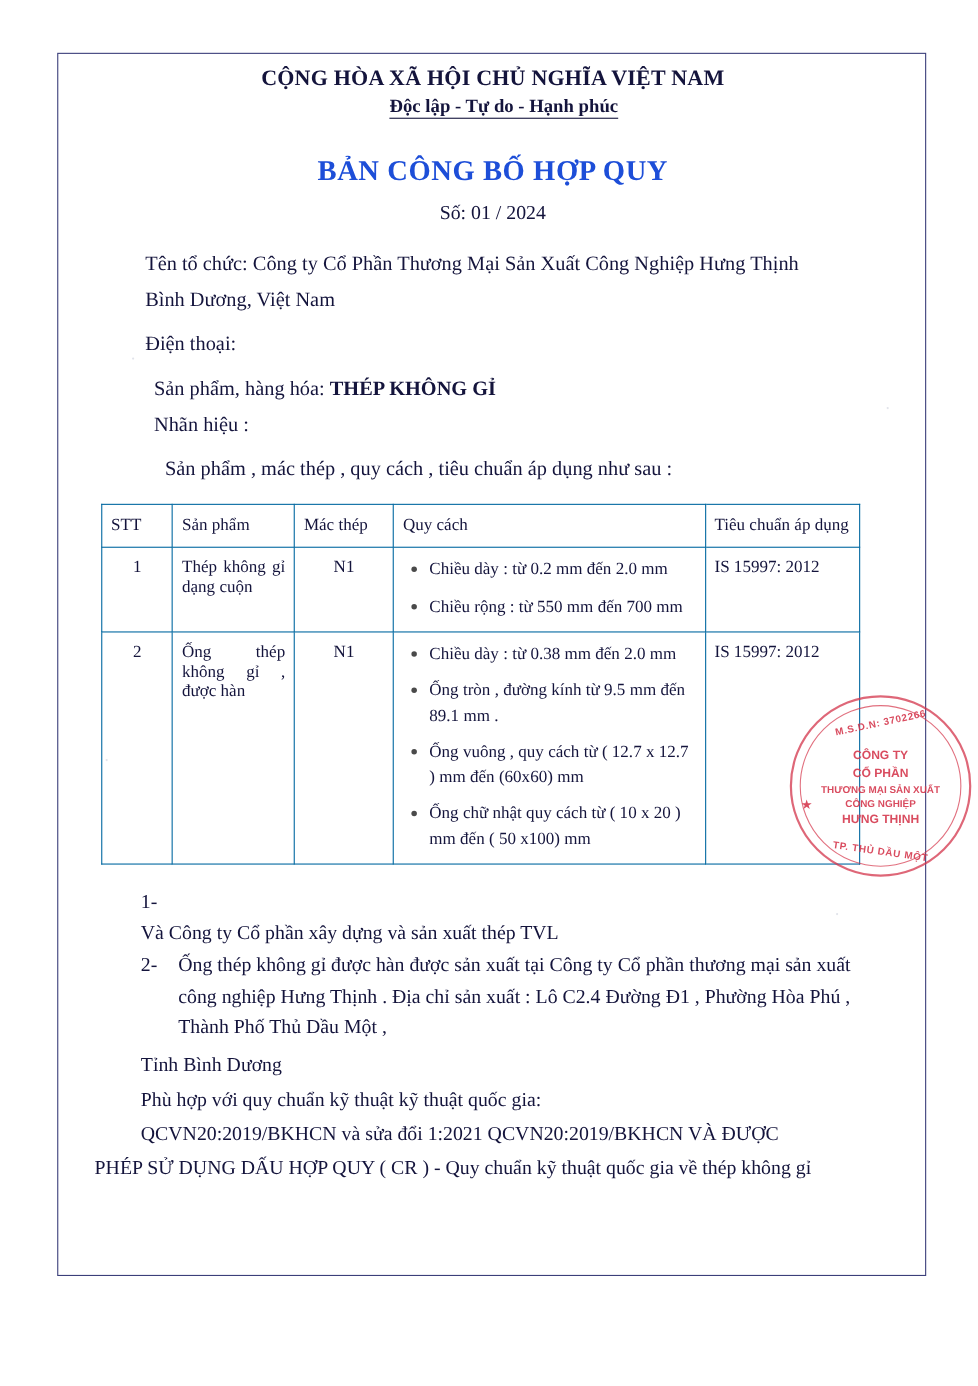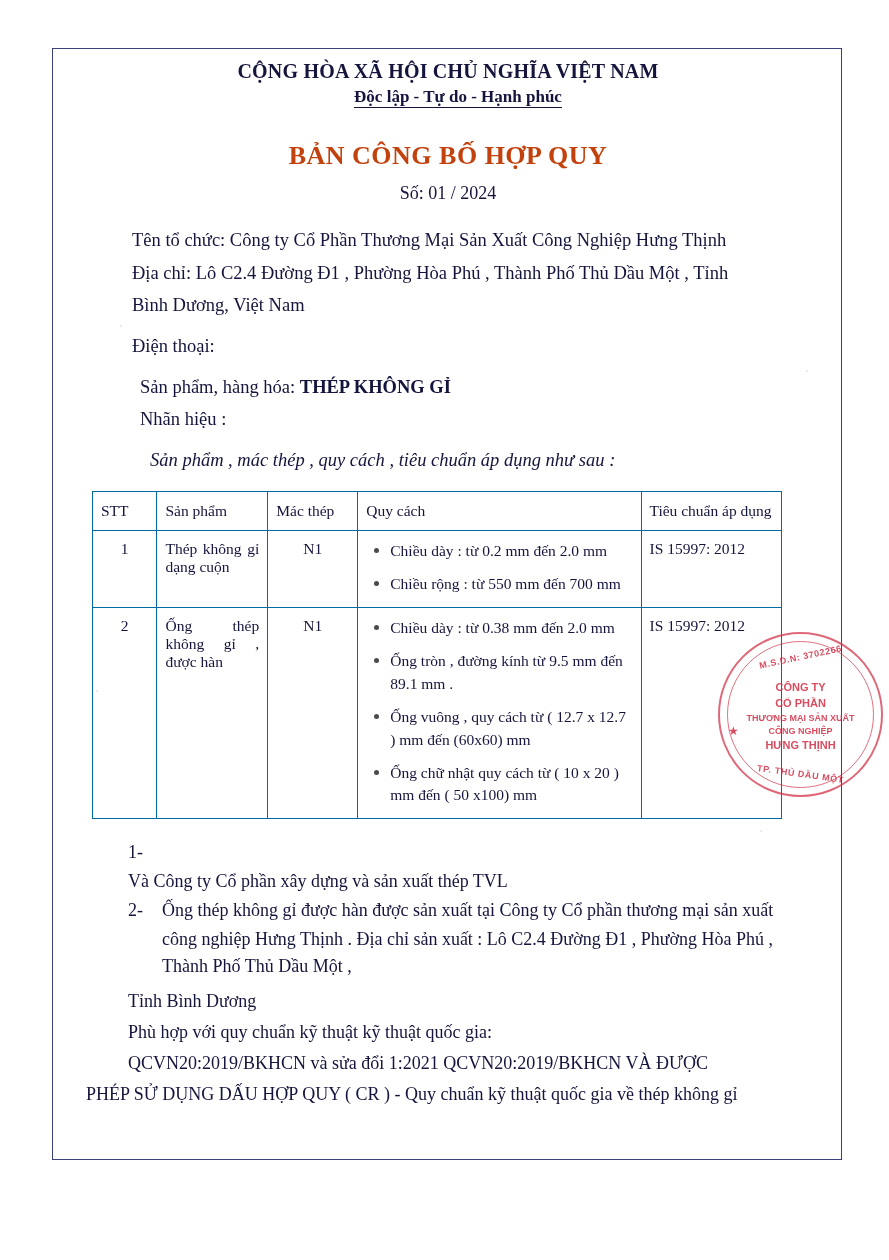--- a/index.html
+++ b/index.html
@@ -54,39 +54,39 @@
   }
   .national-sub span.ul {
     border-bottom: 1.2px solid #14143c;
     padding-bottom: 1px;
     margin-left: 20px;
   }
   .doc-title {
     font-size: 26px;
     font-weight: bold;
     margin-top: 34px;
-    color: #c2410c;
+    color: #1d4ed8;
     letter-spacing: 0.5px;
   }
   .doc-number {
     font-size: 18px;
     margin-top: 12px;
     color: #14143c;
   }
 
   .body-block {
     margin-top: 22px;
     font-size: 18.5px;
     line-height: 1.55;
     color: #14143c;
   }
   .body-block p { margin: 0 0 4px 0; }
   .indent-1 { padding-left: 46px; }
   .indent-2 { padding-left: 54px; }
-  .indent-3 { padding-left: 64px; font-style: italic; }
+  .indent-3 { padding-left: 64px; }
   .bold { font-weight: bold; }
 
   table.spec {
     border-collapse: collapse;
     width: 690px;
     margin: 16px 0 0 6px;
     font-size: 15.5px;
     color: #14143c;
   }
   table.spec th, table.spec td {
@@ -234,21 +234,20 @@
 
     <div class="center">
       <div class="national-title">CỘNG HÒA XÃ HỘI CHỦ NGHĨA VIỆT NAM</div>
       <div class="national-sub"><span class="ul">Độc lập - Tự do - Hạnh phúc</span></div>
       <div class="doc-title">BẢN CÔNG BỐ HỢP QUY</div>
       <div class="doc-number">Số: 01 / 2024</div>
     </div>
 
     <div class="body-block">
       <p class="indent-1">Tên tổ chức: Công ty Cổ Phần Thương Mại Sản Xuất Công Nghiệp Hưng Thịnh</p>
-      <p class="indent-1">Địa chỉ: Lô C2.4 Đường Đ1 , Phường Hòa Phú , Thành Phố Thủ Dầu Một , Tỉnh</p>
       <p class="indent-1">Bình Dương, Việt Nam</p>
       <p class="indent-1" style="margin-top:12px;">Điện thoại:</p>
       <p class="indent-2" style="margin-top:12px;">
         <span>Sản phẩm, hàng hóa:</span>
         <span class="bold">THÉP KHÔNG GỈ</span>
       </p>
       <p class="indent-2">Nhãn hiệu :</p>
       <p class="indent-3" style="margin-top:12px;">Sản phẩm , mác thép , quy cách , tiêu chuẩn áp dụng như sau :</p>
     </div>
 

